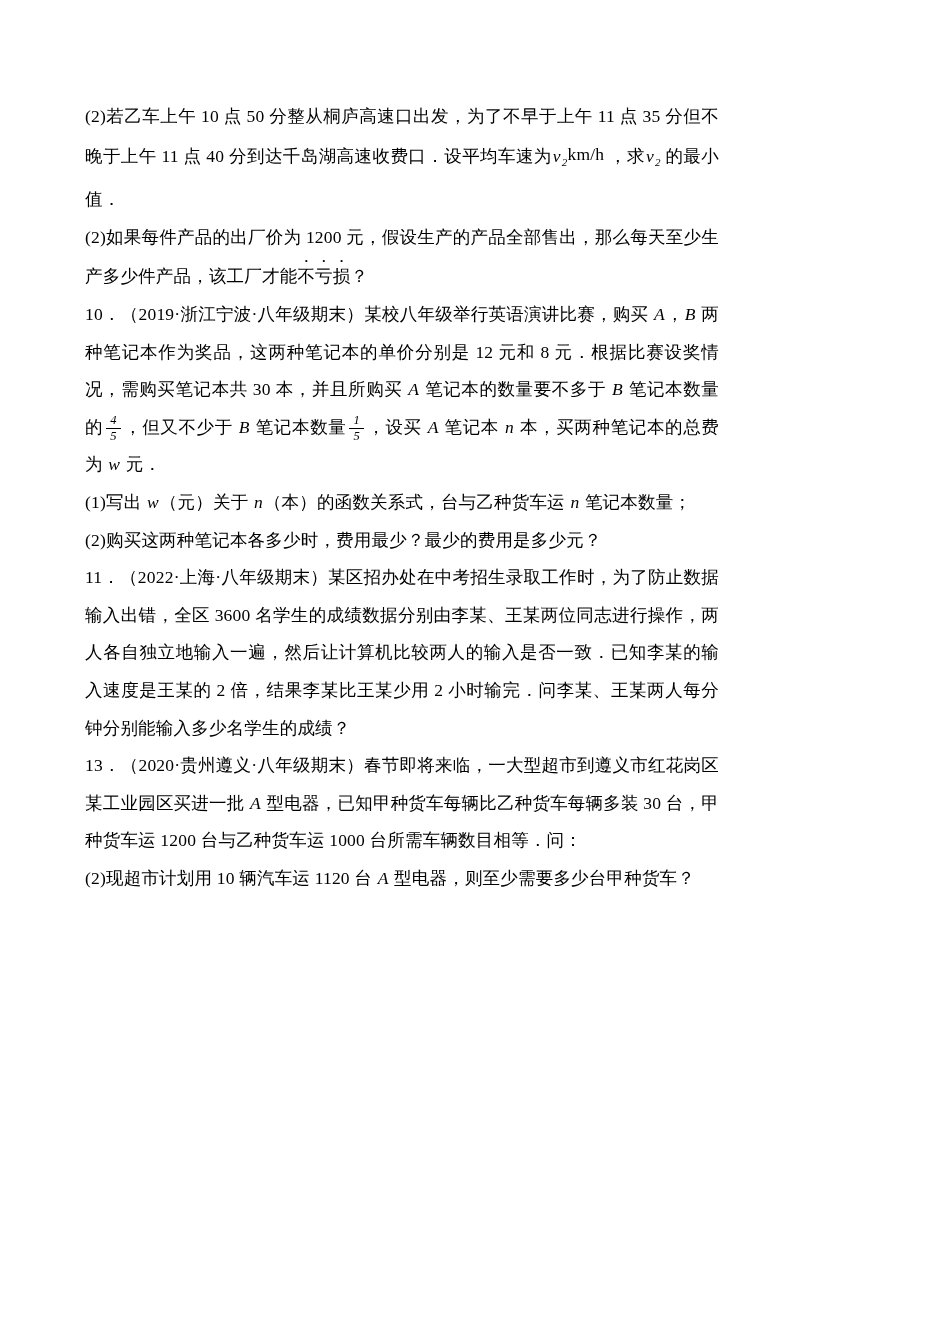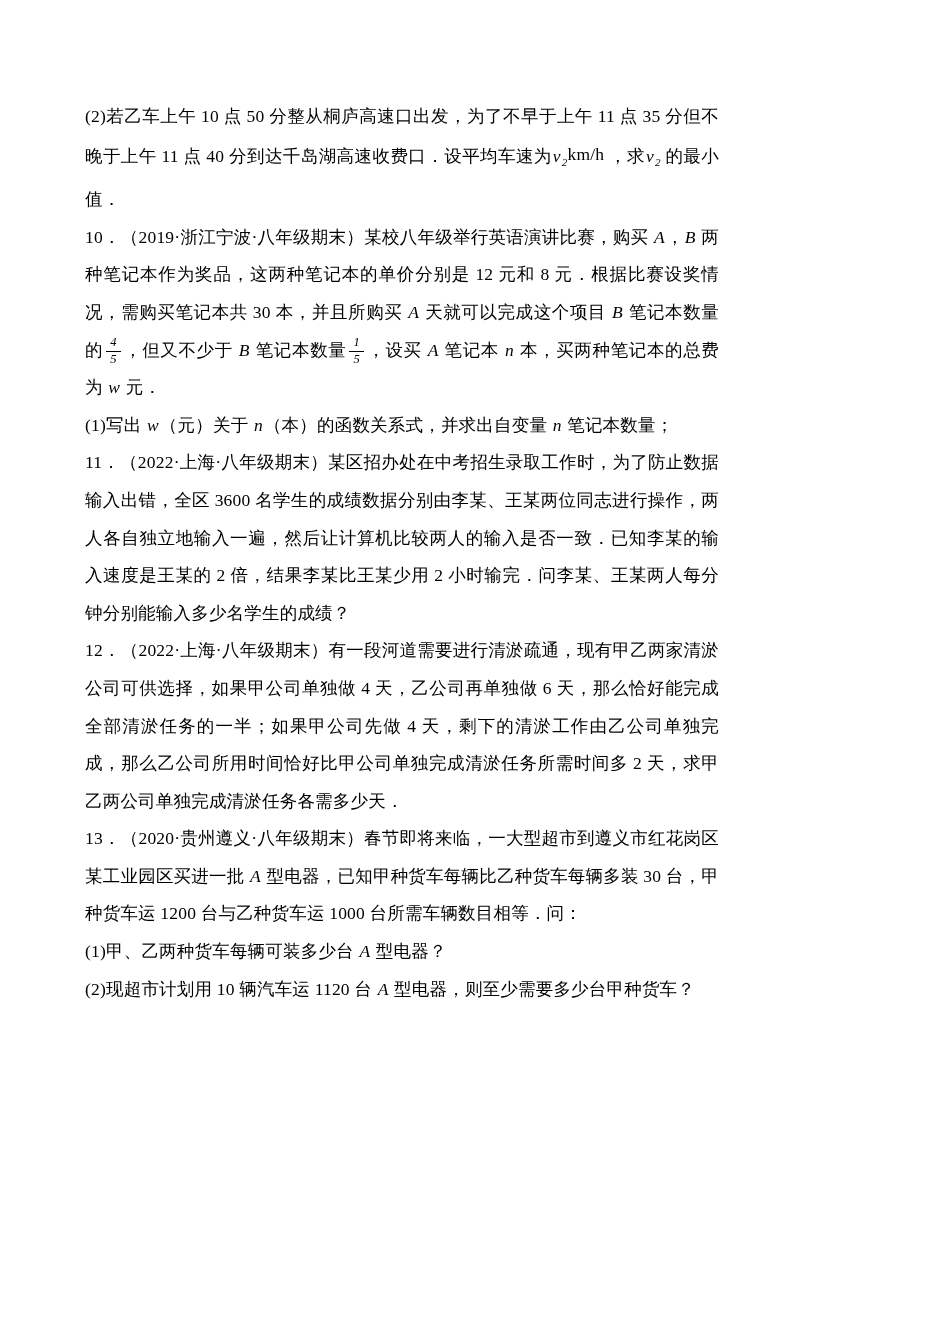--- a/index.html
+++ b/index.html
@@ -76,27 +76,27 @@
     text-emphasis: filled dot #000;
     text-emphasis-position: over right;
   }
 </style>
 </head>
 <body>
 
 <div class="page">
   <div class="doc">
       <p class="para"><span>(2)若乙车上午 10 点 50 分整从桐庐高速口出发，为了不早于上午 11 点 35 分但不晚于上午 11 点 40 分到达千岛湖高速收费口．设平均车速为</span><span class="mvar">v</span><span class="msub">2</span><span class="munit formula">km/h</span><span> ，求</span><span class="mvar">v</span><span class="msub">2</span><span> 的最小值．</span></p>
-      <p class="para"><span>10．（2019·浙江宁波·八年级期末）某校八年级举行英语演讲比赛，购买 </span><span class="mvar">A</span><span>，</span><span class="mvar">B</span><span> 两种笔记本作为奖品，这两种笔记本的单价分别是 12 元和 8 元．根据比赛设奖情况，需购买笔记本共 30 本，并且所购买 </span><span class="mvar">A</span><span> 天就可以完成这个项目 </span><span class="mvar">B</span><span> 笔记本数量的</span><span class="frac">
+      <p class="para"><span>(2)如果每件产品的出厂价为 1200 元，假设生产的产品全部售出，那么每天至少生产多少件产品，该工厂才能</span><span class="em-dots">不亏损</span><span>？</span></p>
+      <p class="para"><span>10．（2019·浙江宁波·八年级期末）某校八年级举行英语演讲比赛，购买 </span><span class="mvar">A</span><span>，</span><span class="mvar">B</span><span> 两种笔记本作为奖品，这两种笔记本的单价分别是 12 元和 8 元．根据比赛设奖情况，需购买笔记本共 30 本，并且所购买 </span><span class="mvar">A</span><span> 笔记本的数量要不多于 </span><span class="mvar">B</span><span> 笔记本数量的</span><span class="frac">
           <span class="num">4</span>
           <span class="den">5</span>
         </span><span>，但又不少于 </span><span class="mvar">B</span><span> 笔记本数量</span><span class="frac">
           <span class="num">1</span>
           <span class="den">5</span>
         </span><span>，设买 </span><span class="mvar">A</span><span> 笔记本 </span><span class="mvar">n</span><span> 本，买两种笔记本的总费为 </span><span class="mvar">w</span><span> 元．</span></p>
-      <p class="para"><span>(1)写出 </span><span class="mvar">w</span><span>（元）关于 </span><span class="mvar">n</span><span>（本）的函数关系式，并求出自变量 </span><span class="mvar">n</span><span> 笔记本数量；</span></p>
+      <p class="para"><span>(1)写出 </span><span class="mvar">w</span><span>（元）关于 </span><span class="mvar">n</span><span>（本）的函数关系式，台与乙种货车运 </span><span class="mvar">n</span><span> 笔记本数量；</span></p>
+      <p class="para"><span>(2)购买这两种笔记本各多少时，费用最少？最少的费用是多少元？</span></p>
       <p class="para"><span>11．（2022·上海·八年级期末）某区招办处在中考招生录取工作时，为了防止数据输入出错，全区 3600 名学生的成绩数据分别由李某、王某两位同志进行操作，两人各自独立地输入一遍，然后让计算机比较两人的输入是否一致．已知李某的输入速度是王某的 2 倍，结果李某比王某少用 2 小时输完．问李某、王某两人每分钟分别能输入多少名学生的成绩？</span></p>
-      <p class="para"><span>12．（2022·上海·八年级期末）有一段河道需要进行清淤疏通，现有甲乙两家清淤公司可供选择，如果甲公司单独做 4 天，乙公司再单独做 6 天，那么恰好能完成全部清淤任务的一半；如果甲公司先做 4 天，剩下的清淤工作由乙公司单独完成，那么乙公司所用时间恰好比甲公司单独完成清淤任务所需时间多 2 天，求甲乙两公司单独完成清淤任务各需多少天．</span></p>
       <p class="para"><span>13．（2020·贵州遵义·八年级期末）春节即将来临，一大型超市到遵义市红花岗区某工业园区买进一批 </span><span class="mvar">A</span><span> 型电器，已知甲种货车每辆比乙种货车每辆多装 30 台，甲种货车运 1200 台与乙种货车运 1000 台所需车辆数目相等．问：</span></p>
-      <p class="para"><span>(1)甲、乙两种货车每辆可装多少台 </span><span class="mvar">A</span><span> 型电器？</span></p>
       <p class="para"><span>(2)现超市计划用 10 辆汽车运 1120 台 </span><span class="mvar">A</span><span> 型电器，则至少需要多少台甲种货车？</span></p>
     </div>
 </div>
 
 </body></html>

